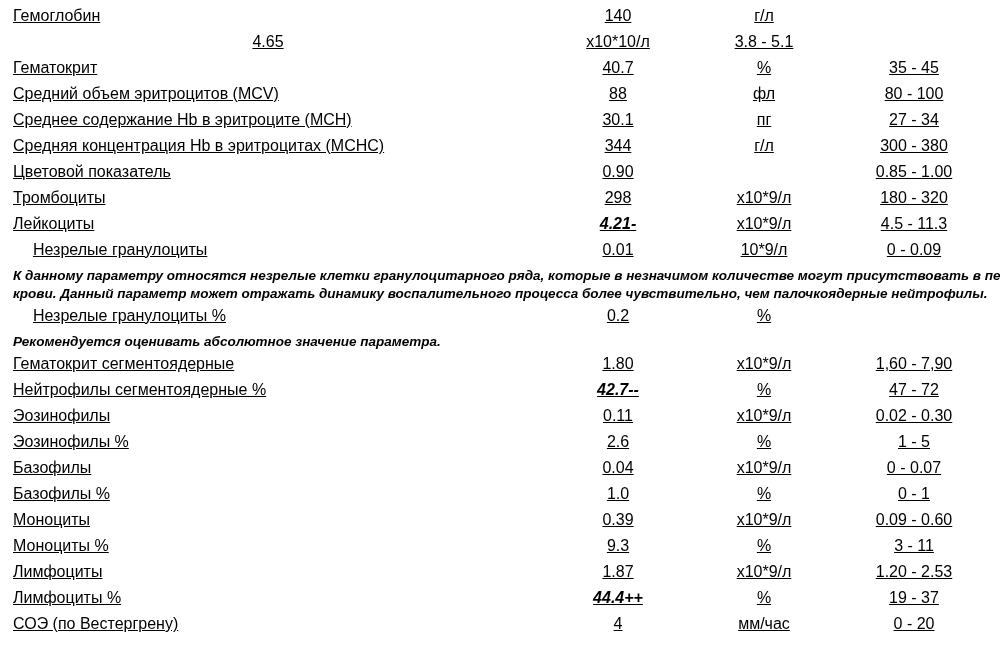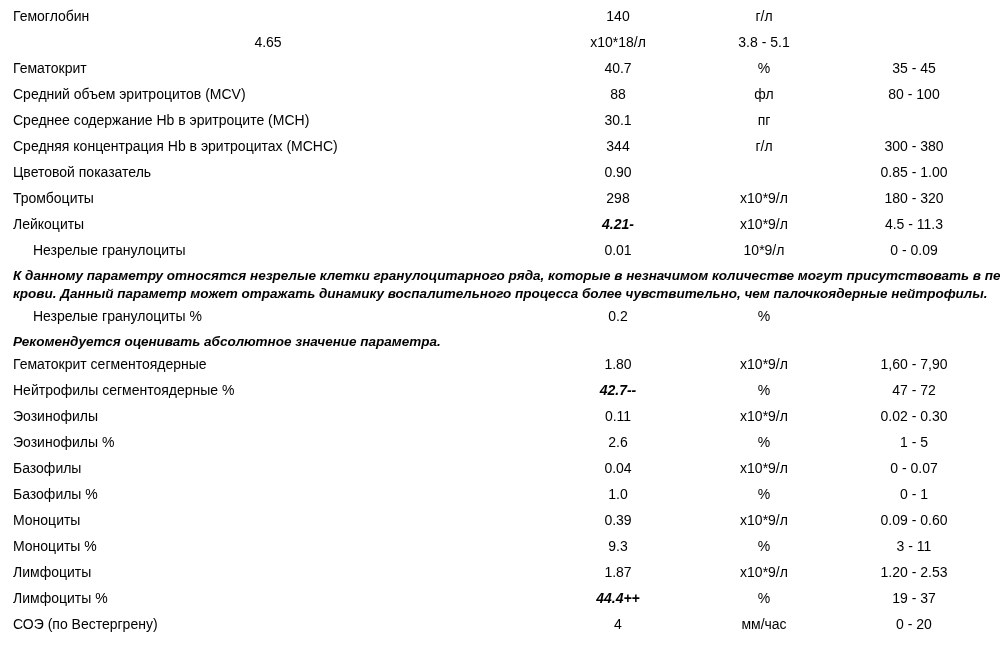--- a/index.html
+++ b/index.html
@@ -15,21 +15,22 @@
     color: #000000;
   }
   #report {
     padding-top: 3px;
   }
   .row {
     display: grid;
     grid-template-columns: 536px 164px 128px 172px;
     height: 26px;
     line-height: 26px;
-    font-size: 14px;
+    font-size: 16px;
+    text-decoration: underline;
   }
   .cell {
     white-space: nowrap;
     overflow: visible;
   }
   .cell.name {
     padding-left: 13px;
   }
   .row.indent .cell.name {
     padding-left: 33px;
@@ -59,21 +60,21 @@
 
 <div id="report">
   <div class="row">
     <div class="cell name">Гемоглобин</div>
     <div class="cell value">140</div>
     <div class="cell unit">г/л</div>
   </div>
 
   <div class="row">
     <div class="cell value">4.65</div>
-    <div class="cell unit">x10*18/л</div>
+    <div class="cell unit">x10*10/л</div>
     <div class="cell range">3.8 - 5.1</div>
   </div>
 
   <div class="row">
     <div class="cell name">Гематокрит</div>
     <div class="cell value">40.7</div>
     <div class="cell unit">%</div>
     <div class="cell range">35 - 45</div>
   </div>
 
@@ -81,20 +82,21 @@
     <div class="cell name">Средний объем эритроцитов (MCV)</div>
     <div class="cell value">88</div>
     <div class="cell unit">фл</div>
     <div class="cell range">80 - 100</div>
   </div>
 
   <div class="row">
     <div class="cell name">Среднее содержание Hb в эритроците (MCH)</div>
     <div class="cell value">30.1</div>
     <div class="cell unit">пг</div>
+    <div class="cell range">27 - 34</div>
   </div>
 
   <div class="row">
     <div class="cell name">Средняя концентрация Hb в эритроцитах (MCHC)</div>
     <div class="cell value">344</div>
     <div class="cell unit">г/л</div>
     <div class="cell range">300 - 380</div>
   </div>
 
   <div class="row">

